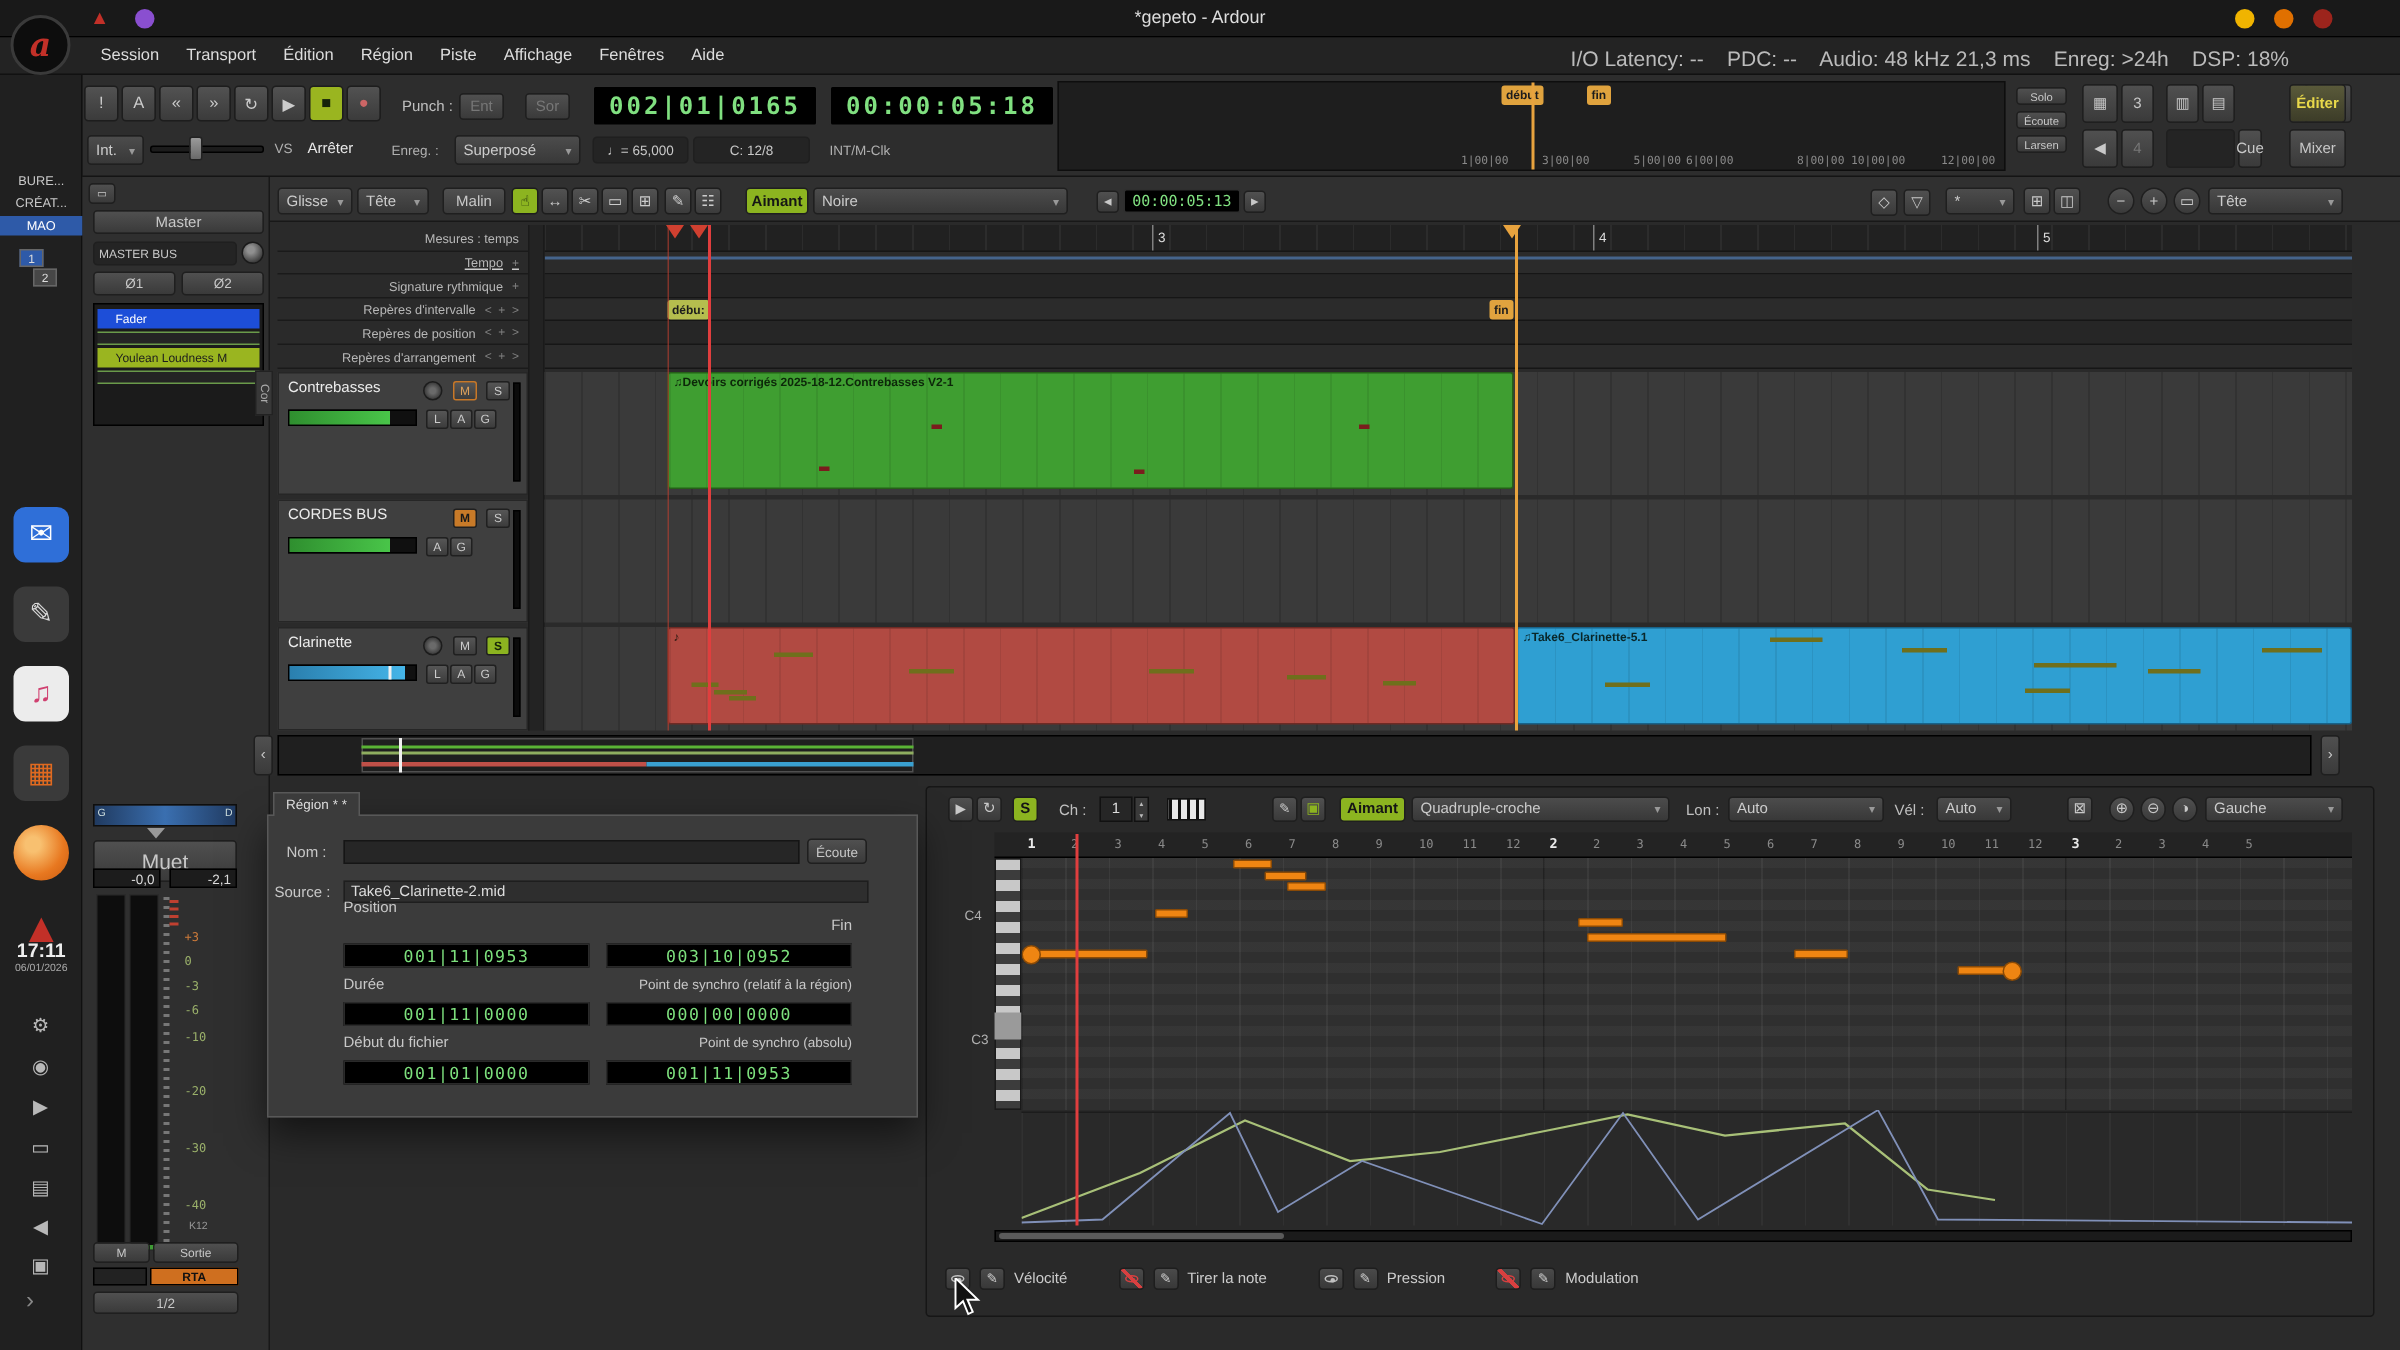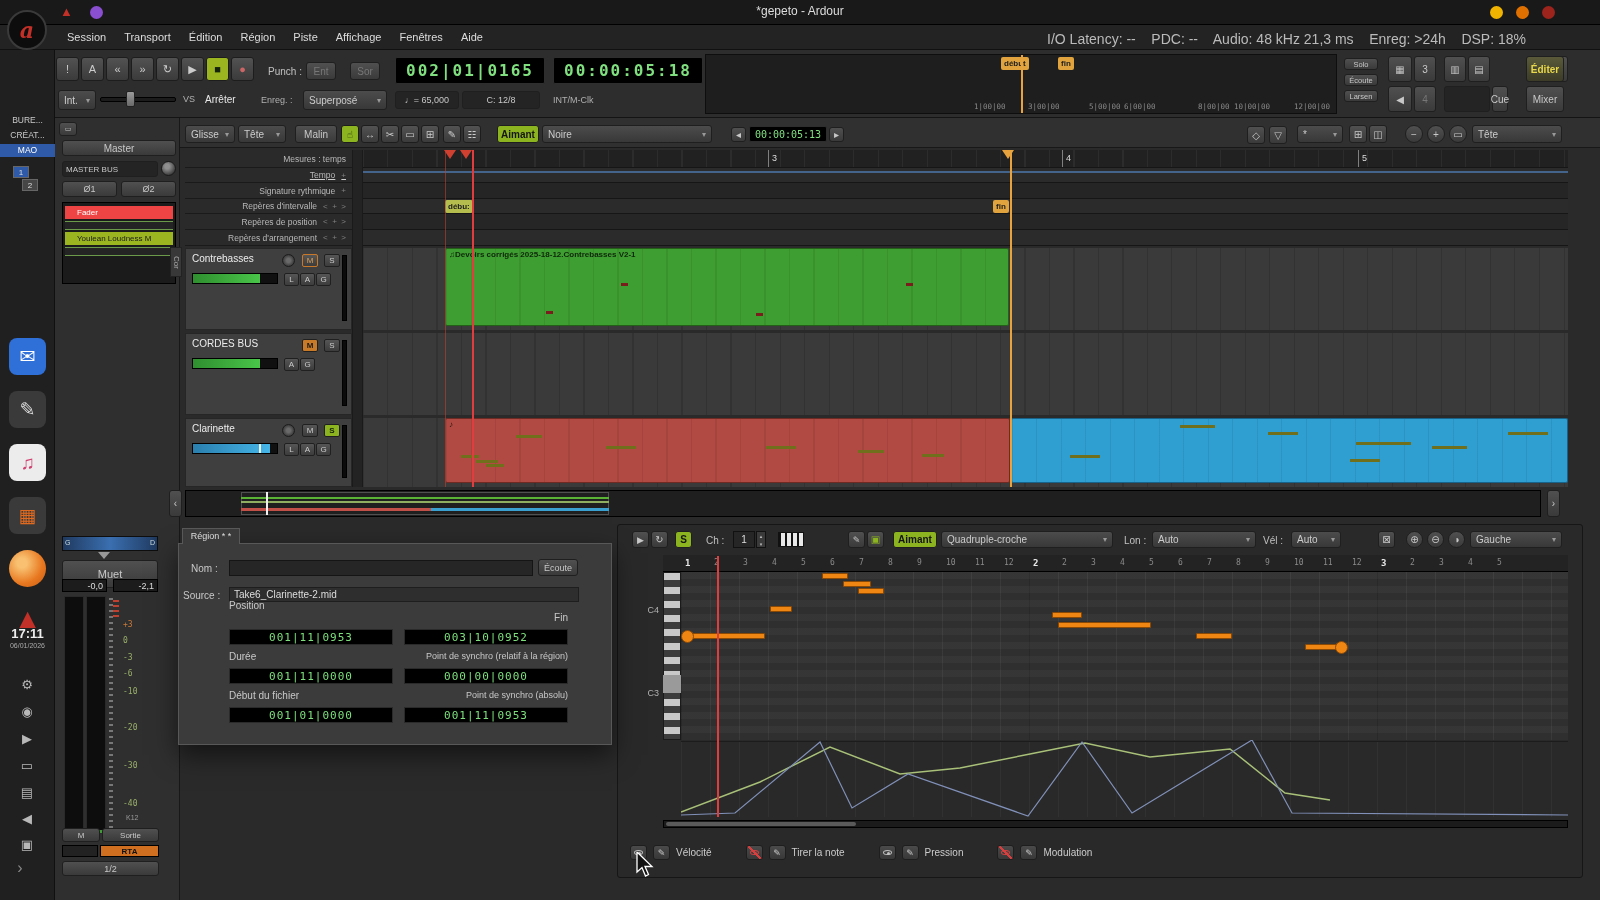--- a/index.html
+++ b/index.html
@@ -179,31 +179,31 @@
     </div>
 
   <div class="ab" style="left:55px;top:118px;width:125px;height:782px;background:#2f2f2f;border-right:1px solid #181818"></div>
   <div class="ab btn" style="left:59px;top:122px;width:18px;height:14px;font-size:7px">▭</div>
   <div class="ab btn" style="left:62px;top:140px;width:114px;height:16px">Master</div>
   <div class="ab btn dark" style="left:62px;top:161px;width:96px;height:16px;font-size:8px;justify-content:flex-start;padding-left:3px">MASTER BUS</div>
   <div class="ab" style="left:161px;top:161px;width:15px;height:15px;border-radius:50%;background:radial-gradient(circle at 40% 35%,#909090 20%,#3c3c3c 75%);border:1px solid #1a1a1a"></div>
   <div class="ab btn" style="left:62px;top:181px;width:55px;height:16px;font-size:9px">Ø1</div>
   <div class="ab btn" style="left:121px;top:181px;width:55px;height:16px;font-size:9px">Ø2</div>
   <div class="ab" style="left:62px;top:202px;width:114px;height:82px;background:#1b1b1b;border:1px solid #000">
-    <div style="position:absolute;left:2px;top:3px;width:108px;height:13px;background:#ef4444;color:#fff;font-size:8px;line-height:13px;padding-left:12px">Fader</div>
+    <div style="position:absolute;left:2px;top:3px;width:108px;height:13px;background:#1d4ed8;color:#fff;font-size:8px;line-height:13px;padding-left:12px">Fader</div>
     <div style="position:absolute;left:2px;top:18px;width:108px;height:9px;background:#242424;border-top:1px solid #6a9a4a;border-bottom:1px solid #6a9a4a"></div>
     <div style="position:absolute;left:2px;top:29px;width:108px;height:13px;background:#9ab520;color:#1d1d1d;font-size:8px;line-height:13px;padding-left:12px;overflow:hidden;white-space:nowrap">Youlean Loudness M</div>
     <div style="position:absolute;left:2px;top:44px;width:108px;height:9px;background:#242424;border-top:1px solid #6a9a4a;border-bottom:1px solid #6a9a4a"></div>
   </div>
   <div class="ab" style="left:62px;top:536px;width:96px;height:15px;background:linear-gradient(90deg,#203a60,#3a6fb0 50%,#203a60);border:1px solid #0e0e0e">
     <span style="position:absolute;left:2px;top:2px;font-size:7px;color:#cdd">G</span>
     <span style="position:absolute;right:2px;top:2px;font-size:7px;color:#cdd">D</span>
   </div>
   <div class="ab" style="left:98px;top:552px;width:0;height:0;border-left:6px solid transparent;border-right:6px solid transparent;border-top:7px solid #999"></div>
-  <div class="ab btn" style="left:62px;top:560px;width:96px;height:28px;font-size:11px">Muet</div>
+  <div class="ab btn" style="left:62px;top:560px;width:96px;height:28px;font-size:14px">Muet</div>
   <div class="ab" style="left:62px;top:579px;width:45px;height:13px;background:#1c1c1c;border:1px solid #000;font-size:9px;color:#ddd;text-align:right;padding:1px 3px 0 0">-0,0</div>
   <div class="ab" style="left:113px;top:579px;width:45px;height:13px;background:#1c1c1c;border:1px solid #000;font-size:9px;color:#ddd;text-align:right;padding:1px 3px 0 0">-2,1</div>
   <div class="ab" style="left:64px;top:596px;width:20px;height:238px;background:#0d0d0d;border:1px solid #2a2a2a">
       <div style="position:absolute;bottom:0;left:0;width:100%;height:3px;background:#3f9b35"></div>
     </div>
   <div class="ab" style="left:86px;top:596px;width:20px;height:238px;background:#0d0d0d;border:1px solid #2a2a2a">
       <div style="position:absolute;bottom:0;left:0;width:100%;height:3px;background:#3f9b35"></div>
     </div>
   <div class="ab" style="left:109px;top:598px;width:4px;height:230px;background:repeating-linear-gradient(180deg,#777 0 2px,transparent 2px 6px)"></div>
   <div class="ab" id="meter-scale" style="left:113px;top:596px;width:48px;height:238px">
@@ -375,20 +375,21 @@
           <div class="rnote" style="left: 15px; top: 36px; width: 18px;"></div>
           <div class="rnote" style="left: 30px; top: 41px; width: 22px;"></div>
           <div class="rnote" style="left: 40px; top: 45px; width: 18px;"></div>
           <div class="rnote" style="left: 70px; top: 16px; width: 26px;"></div>
           <div class="rnote" style="left: 160px; top: 27px; width: 30px;"></div>
           <div class="rnote" style="left: 320px; top: 27px; width: 30px;"></div>
           <div class="rnote" style="left: 412px; top: 31px; width: 26px;"></div>
           <div class="rnote" style="left: 476px; top: 35px; width: 22px;"></div>
         </div>
         <div class="region cyan" style="left: 648px; width: 557px; height: 65px;">
+          <div class="rname">♫Take6_Clarinette-5.1</div>
           <div class="rnote" style="left: 58px; top: 36px; width: 30px;"></div>
           <div class="rnote" style="left: 168px; top: 6px; width: 35px;"></div>
           <div class="rnote" style="left: 256px; top: 13px; width: 30px;"></div>
           <div class="rnote" style="left: 338px; top: 40px; width: 30px;"></div>
           <div class="rnote" style="left: 344px; top: 23px; width: 55px;"></div>
           <div class="rnote" style="left: 420px; top: 27px; width: 35px;"></div>
           <div class="rnote" style="left: 496px; top: 13px; width: 40px;"></div>
         </div>
       </div>
     </div>
@@ -483,21 +484,21 @@
       <div class="mr-num" style="left: 602px;">9</div>
       <div class="mr-num" style="left: 631px;">10</div>
       <div class="mr-num" style="left: 660px;">11</div>
       <div class="mr-num" style="left: 689px;">12</div>
       <div class="mr-num bold" style="left: 718px;">3</div>
       <div class="mr-num" style="left: 747px;">2</div>
       <div class="mr-num" style="left: 776px;">3</div>
       <div class="mr-num" style="left: 805px;">4</div>
       <div class="mr-num" style="left: 834px;">5</div>
     </div>
-  <span class="ab lbl9" style="left:643px;top:605px;width:16px;text-align:right">C4</span>
+  <span class="ab lbl9" style="left:643px;top:605px;width:16px;text-align:left">C4</span>
   <span class="ab lbl9" style="left:643px;top:688px;width:16px;text-align:right">C3</span>
   <div class="ab" style="left:663px;top:572px;width:18px;height:168px;background:repeating-linear-gradient(180deg,#c8c8c8 0 7px,#3c3c3c 7px 14px);border:1px solid #1a1a1a"></div>
   <div class="ab" style="left:663px;top:675px;width:18px;height:18px;background:#9a9a9a"></div>
   <div class="ab" id="midi-grid" style="left:681px;top:572px;width:887px;height:168px;overflow:hidden;background-color:#2f2f2f;background-image:repeating-linear-gradient(180deg,rgba(255,255,255,.03) 0 7px,transparent 7px 14px),repeating-linear-gradient(90deg,rgba(0,0,0,.3) 0 1px,transparent 1px 348px),repeating-linear-gradient(90deg,rgba(255,255,255,.05) 0 1px,transparent 1px 29px)">
       <div class="mnote" style="left: 6px; top: 61px; width: 78px;"></div>
       <div class="mnote" style="left: 89px; top: 34px; width: 22px;"></div>
       <div class="mnote" style="left: 141px; top: 1px; width: 26px;"></div>
       <div class="mnote" style="left: 162px; top: 9px; width: 28px;"></div>
       <div class="mnote" style="left: 177px; top: 16px; width: 26px;"></div>
       <div class="mnote" style="left: 371px; top: 40px; width: 30px;"></div>

